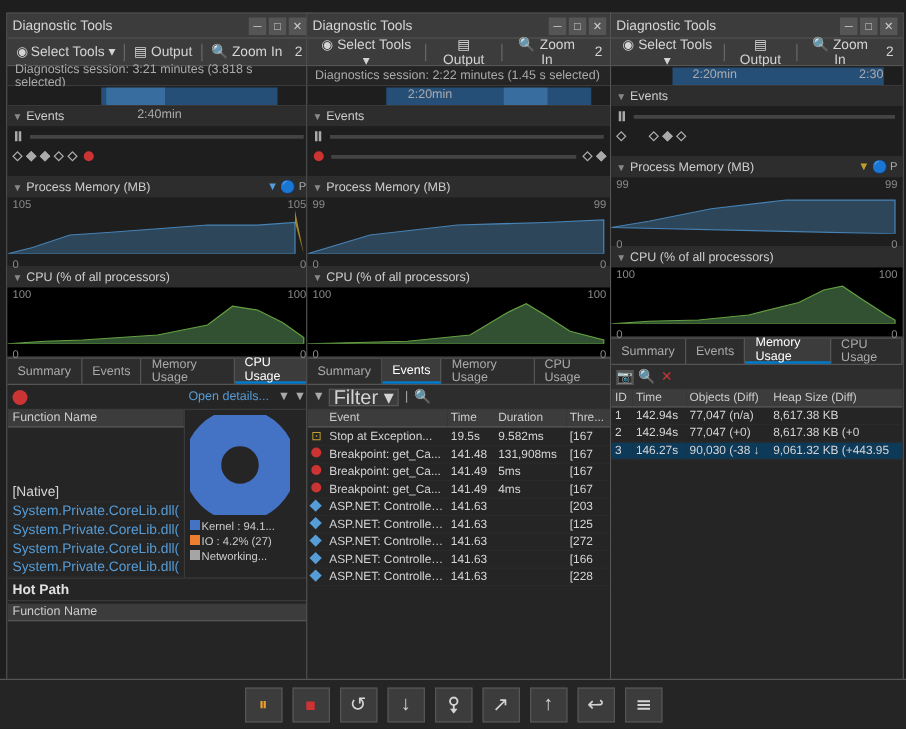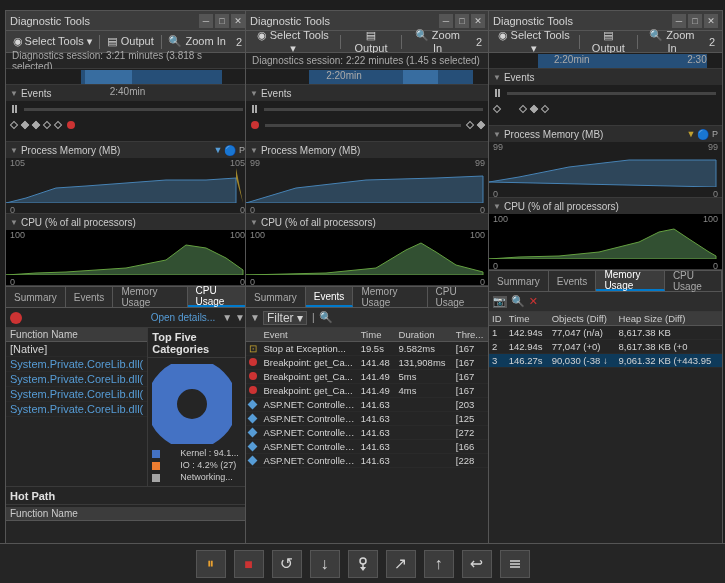--- a/index.html
+++ b/index.html
@@ -202,20 +202,21 @@
     .fn-row {
       padding: 1px 4px;
       color: #569cd6;
       border-bottom: 1px solid #2a2a2a;
       white-space: nowrap;
       overflow: hidden;
       text-overflow: ellipsis;
     }
     .fn-row.native {
       color: #d4d4d4;
+      margin-top: 45px;
     }
 
     .toolbar-left {
       display: flex;
       align-items: center;
       gap: 3px;
       padding: 2px 4px;
       border-bottom: 1px solid #3a3a3a;
       height: 20px;
     }
@@ -248,22 +249,22 @@
     .pie-legend {
       font-size: 9px;
       color: #ccc;
       display: flex;
       flex-direction: column;
       gap: 2px;
       justify-content: center;
     }
     .legend-item {
       display: flex;
-      align-items: flex-end;
-      gap: 20px;
+      align-items: flex-start;
+      gap: 1px;
     }
     .legend-color {
       width: 8px;
       height: 8px;
       flex-shrink: 0;
     }
 
     
     .events-panel {
       font-size: 10px;
@@ -280,21 +281,21 @@
     }
     .filter-btn {
       display: flex;
       align-items: center;
       gap: 1px;
       background: #3c3c3c;
       border: 1px solid #555;
       color: #d4d4d4;
       padding: 0 3px;
       height: 14px;
-      font-size: 12px;
+      font-size: 16px;
       cursor: pointer;
       justify-content: flex-end;
     }
     .search-input {
       flex: 1;
       background: #1e1e1e;
       border: 1px solid #555;
       color: #d4d4d4;
       height: 14px;
       font-size: 10px;
@@ -561,21 +562,20 @@
       <div style="flex:1;border-right:1px solid #3a3a3a;">
         <div class="col-header">Function Name</div>
         <div class="fn-row native">[Native]</div>
         <div class="fn-row">System.Private.CoreLib.dll(</div>
         <div class="fn-row">System.Private.CoreLib.dll(</div>
         <div class="fn-row">System.Private.CoreLib.dll(</div>
         <div class="fn-row">System.Private.CoreLib.dll(</div>
       </div>
 
       <div style="width:130px;">
-        <div class="panel-title">Top Five Categories</div>
         <div class="pie-section">
           <div class="pie-container">
             <svg width="80" height="80" viewBox="0 0 80 80">
 
               <circle cx="40" cy="40" r="30" fill="none" stroke="#4472c4" stroke-width="30" stroke-dasharray="188.2 200" stroke-dashoffset="0" transform="rotate(-90 40 40)"></circle>
 
               <circle cx="40" cy="40" r="30" fill="none" stroke="#ed7d31" stroke-width="30" stroke-dasharray="8.4 200" stroke-dashoffset="-188.2" transform="rotate(-90 40 40)"></circle>
 
               <circle cx="40" cy="40" r="30" fill="none" stroke="#a5a5a5" stroke-width="30" stroke-dasharray="3.4 200" stroke-dashoffset="-196.6" transform="rotate(-90 40 40)"></circle>
             </svg>

